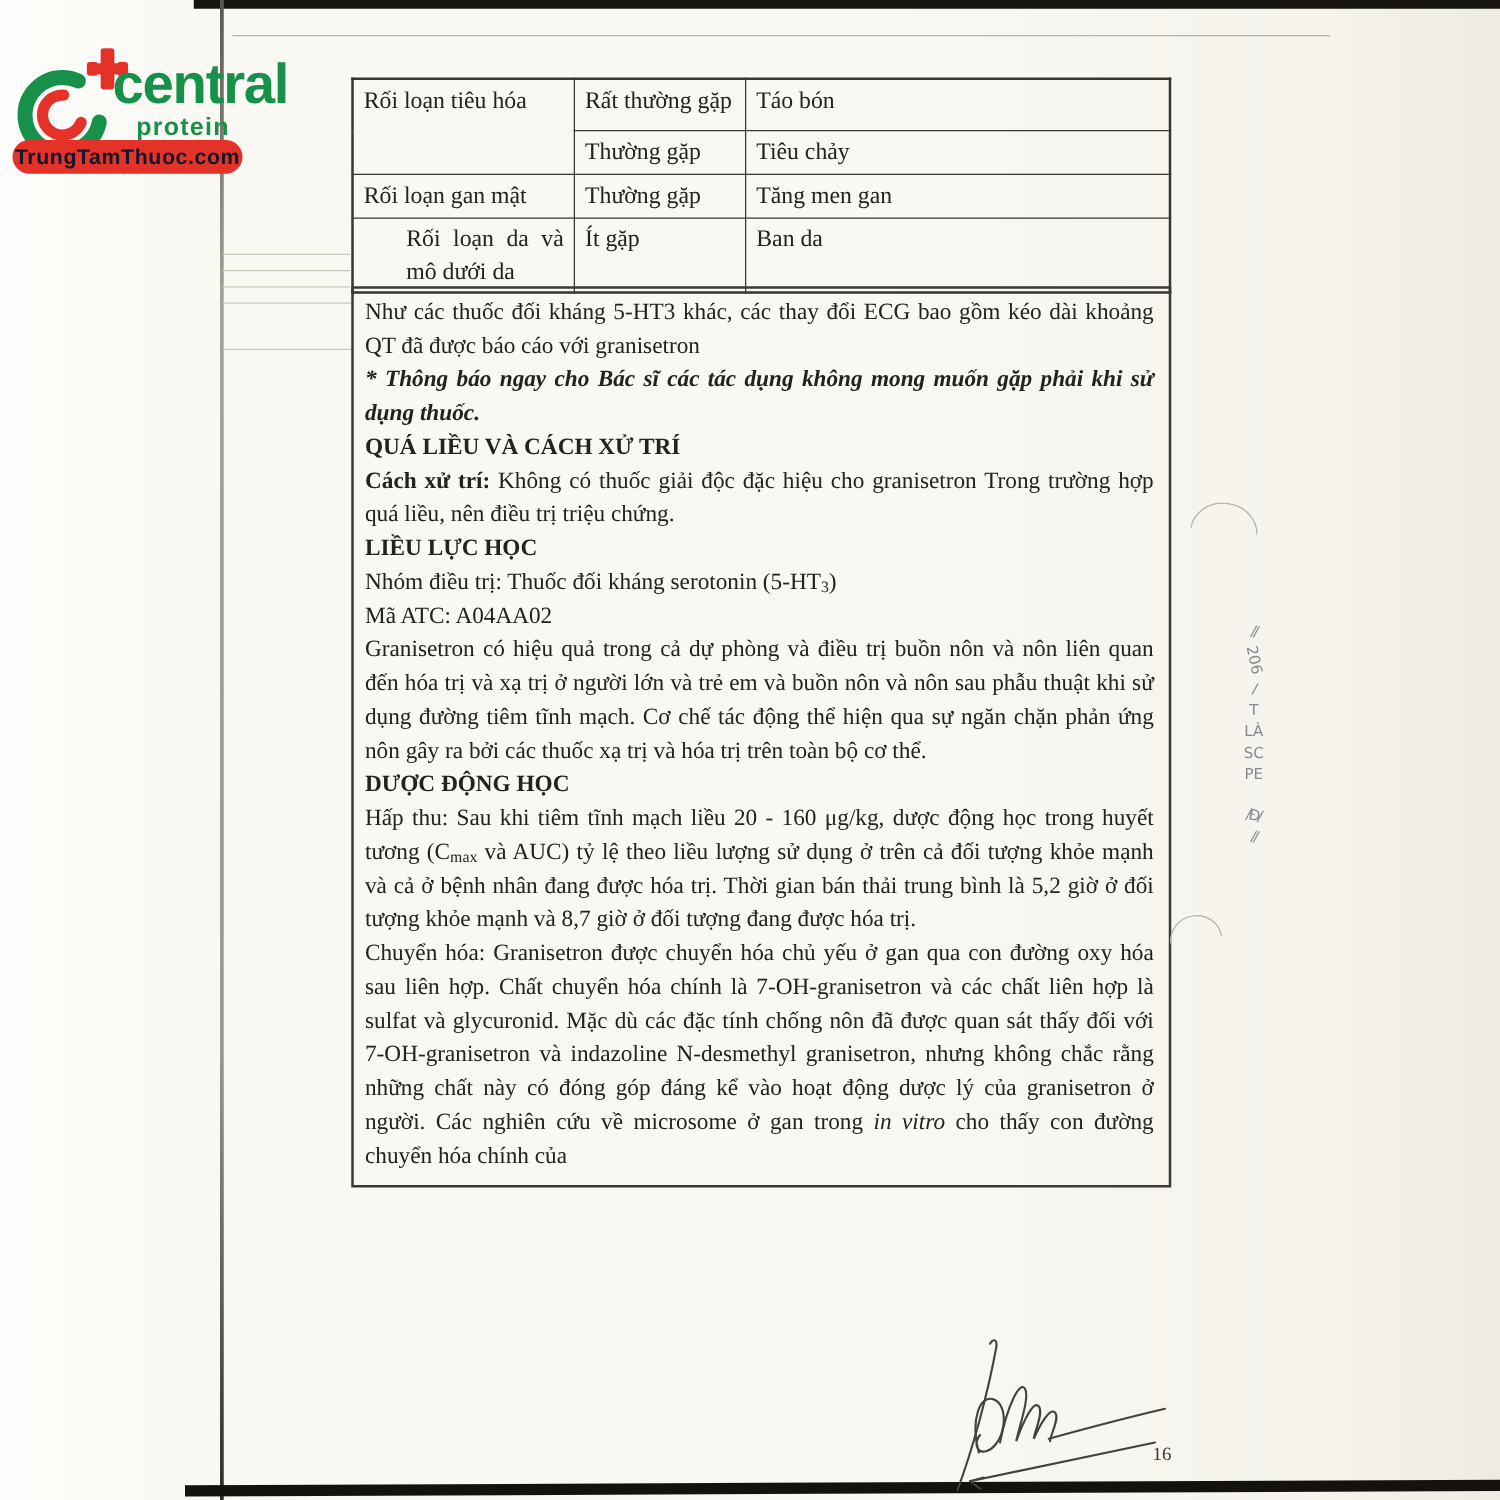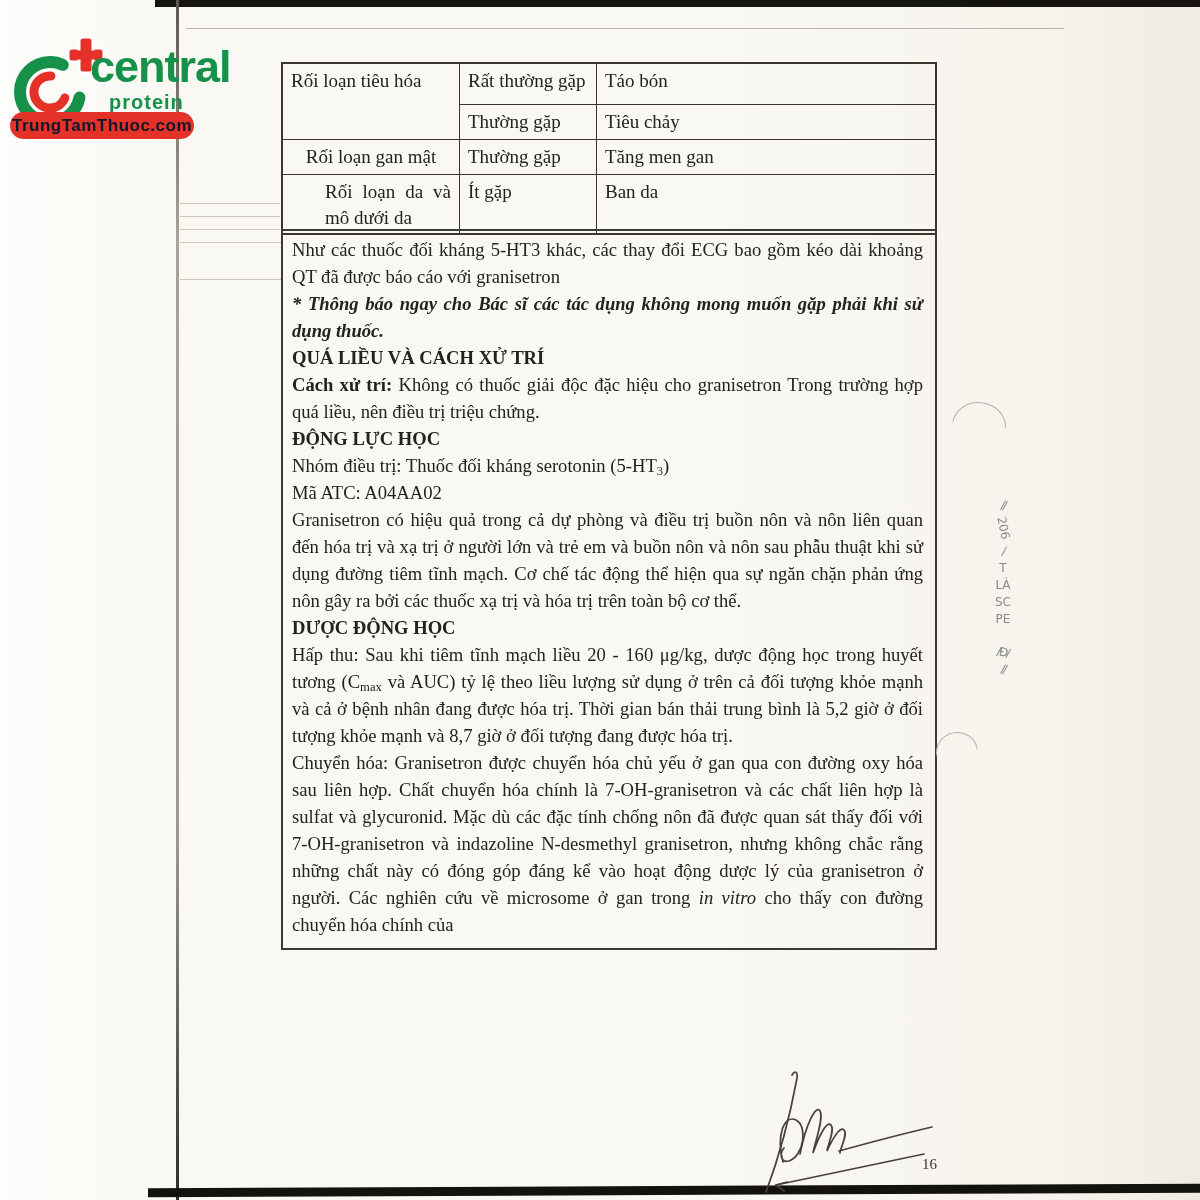--- a/index.html
+++ b/index.html
@@ -94,38 +94,38 @@
         <tr>
       <td class="c1" rowspan="2" style="height:66px;">Rối loạn tiêu hóa</td>
       <td class="c2" style="height:34px;">Rất thường gặp</td>
       <td>Táo bón</td>
     </tr>
     <tr>
       <td class="c2" style="height:28px;">Thường gặp</td>
       <td>Tiêu chảy</td>
     </tr>
     <tr>
-      <td class="c1" style="height:28px;text-align:center;">Rối loạn gan mật</td>
+      <td class="c1" style="height:28px;">Rối loạn gan mật</td>
       <td class="c2">Thường gặp</td>
       <td>Tăng men gan</td>
     </tr>
     <tr>
       <td class="c1 just" style="height:42px;padding-left:42px;">Rối loạn da và mô dưới da</td>
       <td class="c2">Ít gặp</td>
       <td>Ban da</td>
     </tr>
   </tbody>
     </table>
 
   <div class="textbox">
     <p>Như các thuốc đối kháng 5-HT3 khác, các thay đổi ECG bao gồm kéo dài khoảng QT đã được báo cáo với granisetron</p>
     <p class="bi">* Thông báo ngay cho Bác sĩ các tác dụng không mong muốn gặp phải khi sử dụng thuốc.</p>
     <p class="b">QUÁ LIỀU VÀ CÁCH XỬ TRÍ</p>
     <p><span class="b">Cách xử trí:</span><span> Không có thuốc giải độc đặc hiệu cho granisetron Trong trường hợp quá liều, nên điều trị triệu chứng.</span></p>
-    <p class="b">ĐỘNG LỰC HỌC</p>
+    <p class="b">LIỀU LỰC HỌC</p>
     <p><span>Nhóm điều trị: Thuốc đối kháng serotonin (5-HT</span><sub>3</sub><span>)</span></p>
     <p>Mã ATC: A04AA02</p>
     <p>Granisetron có hiệu quả trong cả dự phòng và điều trị buồn nôn và nôn liên quan đến hóa trị và xạ trị ở người lớn và trẻ em và buồn nôn và nôn sau phẫu thuật khi sử dụng đường tiêm tĩnh mạch. Cơ chế tác động thể hiện qua sự ngăn chặn phản ứng nôn gây ra bởi các thuốc xạ trị và hóa trị trên toàn bộ cơ thể.</p>
     <p class="b">DƯỢC ĐỘNG HỌC</p>
     <p><span>Hấp thu: Sau khi tiêm tĩnh mạch liều 20 - 160 μg/kg, dược động học trong huyết tương (C</span><sub>max</sub><span> và AUC) tỷ lệ theo liều lượng sử dụng ở trên cả đối tượng khỏe mạnh và cả ở bệnh nhân đang được hóa trị. Thời gian bán thải trung bình là 5,2 giờ ở đối tượng khỏe mạnh và 8,7 giờ ở đối tượng đang được hóa trị.</span></p>
     <p><span>Chuyển hóa: Granisetron được chuyển hóa chủ yếu ở gan qua con đường oxy hóa sau liên hợp. Chất chuyển hóa chính là 7-OH-granisetron và các chất liên hợp là sulfat và glycuronid. Mặc dù các đặc tính chống nôn đã được quan sát thấy đối với 7-OH-granisetron và indazoline N-desmethyl granisetron, nhưng không chắc rằng những chất này có đóng góp đáng kể vào hoạt động dược lý của granisetron ở người. Các nghiên cứu về microsome ở gan trong </span><span class="it">in vitro</span><span> cho thấy con đường chuyển hóa chính của</span></p>
   </div>
 
   <div class="arc arc1"></div>
   <div class="arc arc2"></div>

